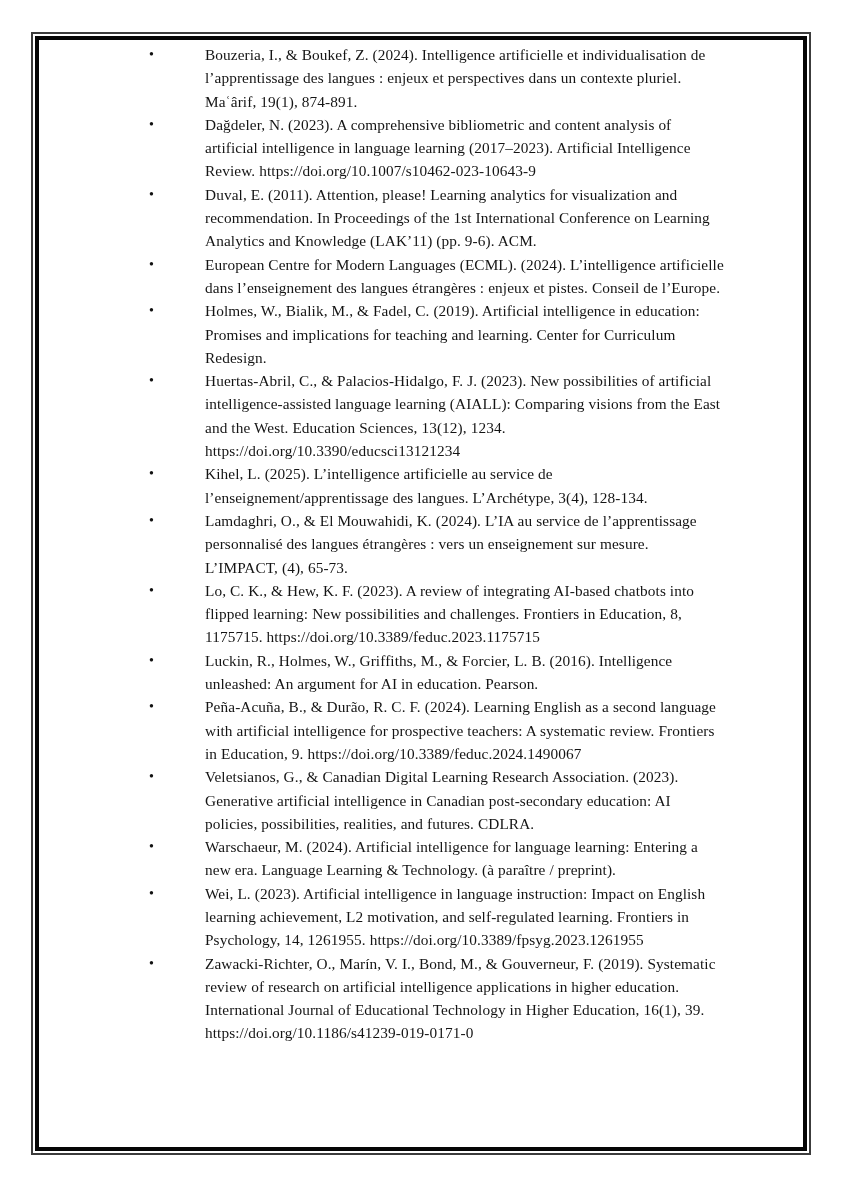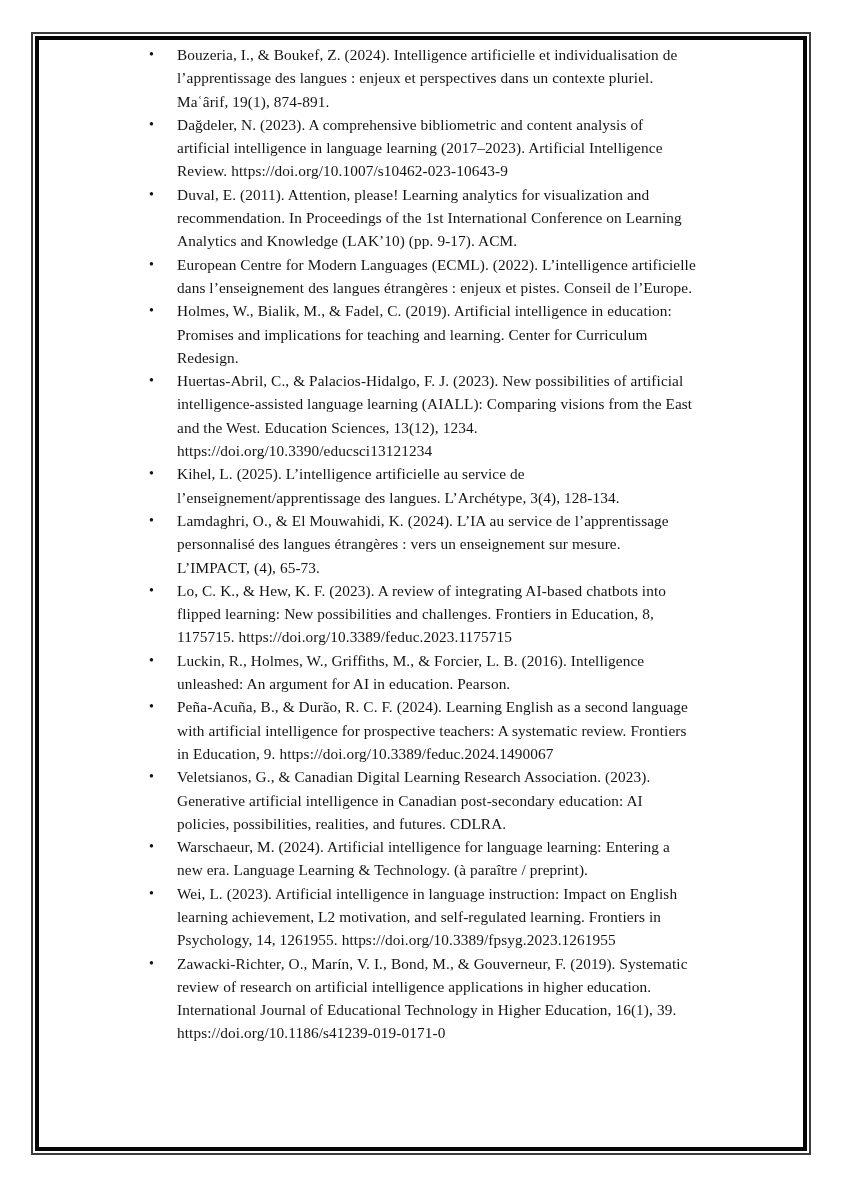--- a/index.html
+++ b/index.html
@@ -62,20 +62,21 @@
     padding-left: 6px;
     font-size: 14px;
     line-height: 23.3px;
     color: #111111;
   }
   .ref-text {
     flex: 1 1 auto;
     max-width: 632px;
     white-space: pre-line;
     letter-spacing: 0.1px;
+    margin-left: 28px;
   }
 </style>
 </head>
 <body>
 
 <div class="frame-outer">
   <div class="frame-inner">
     <div class="content">
       <ul class="ref-list">
   <li class="ref-item">
@@ -89,26 +90,26 @@
     <span class="bullet">•</span>
     <span class="ref-text">Dağdeler, N. (2023). A comprehensive bibliometric and content analysis of
 artificial intelligence in language learning (2017–2023). Artificial Intelligence
 Review. https://doi.org/10.1007/s10462-023-10643-9</span>
   </li>
 
   <li class="ref-item">
     <span class="bullet">•</span>
     <span class="ref-text">Duval, E. (2011). Attention, please! Learning analytics for visualization and
 recommendation. In Proceedings of the 1st International Conference on Learning
-Analytics and Knowledge (LAK’10) (pp. 9-17). ACM.</span>
+Analytics and Knowledge (LAK’11) (pp. 9-6). ACM.</span>
   </li>
 
   <li class="ref-item">
     <span class="bullet">•</span>
-    <span class="ref-text">European Centre for Modern Languages (ECML). (2022). L’intelligence artificielle
+    <span class="ref-text">European Centre for Modern Languages (ECML). (2024). L’intelligence artificielle
 dans l’enseignement des langues étrangères : enjeux et pistes. Conseil de l’Europe.</span>
   </li>
 
   <li class="ref-item">
     <span class="bullet">•</span>
     <span class="ref-text">Holmes, W., Bialik, M., &amp; Fadel, C. (2019). Artificial intelligence in education:
 Promises and implications for teaching and learning. Center for Curriculum
 Redesign.</span>
   </li>
 

